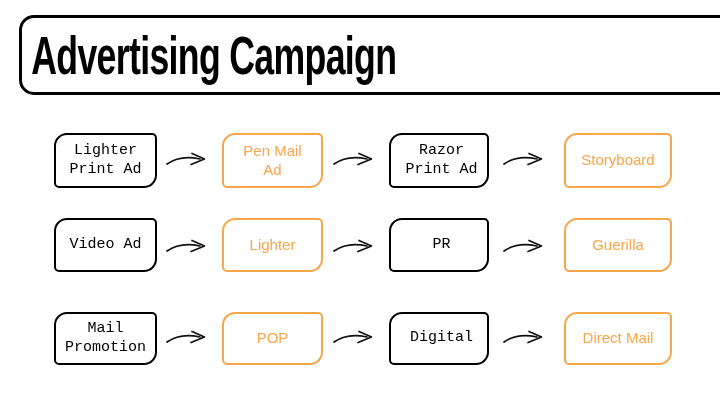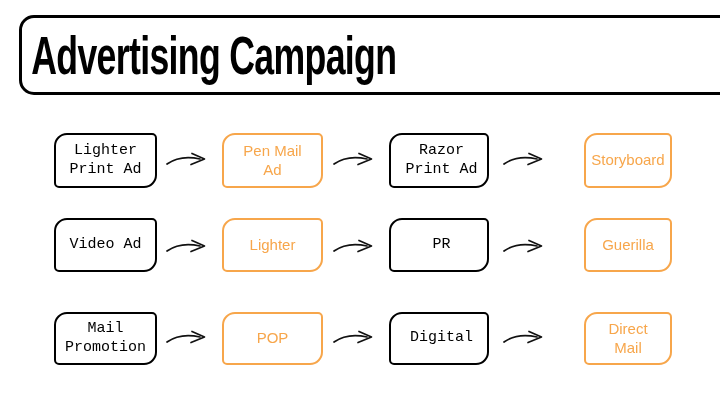--- a/index.html
+++ b/index.html
@@ -66,21 +66,21 @@
   .box.black {
     border-color: var(--ink, #000000);
     color: var(--ink, #000000);
     font-family: Liberation Mono, monospace;
   }
 
   
   .c0 { left: 54px;  width: 103px; }
   .c1 { left: 222px; width: 101px; }
   .c2 { left: 389px; width: 100px; padding-left: 14px; }
-  .c3 { left: 564px; width: 88px; margin-left: 20px; }
+  .c3 { left: 564px; width: 108px; }
   .r0 { top: 133px; height: 55px; }
   .r1 { top: 218px; height: 54px; }
   .r2 { top: 312px; height: 53px; }
 
   
   .arrow {
     position: absolute;
     width: 48px;
     height: 22px;
   }

